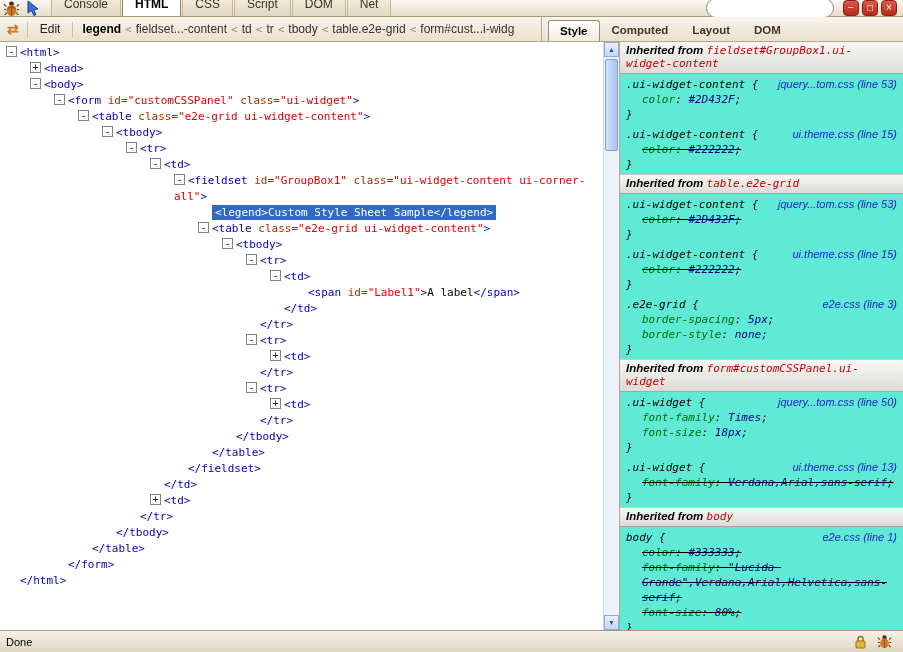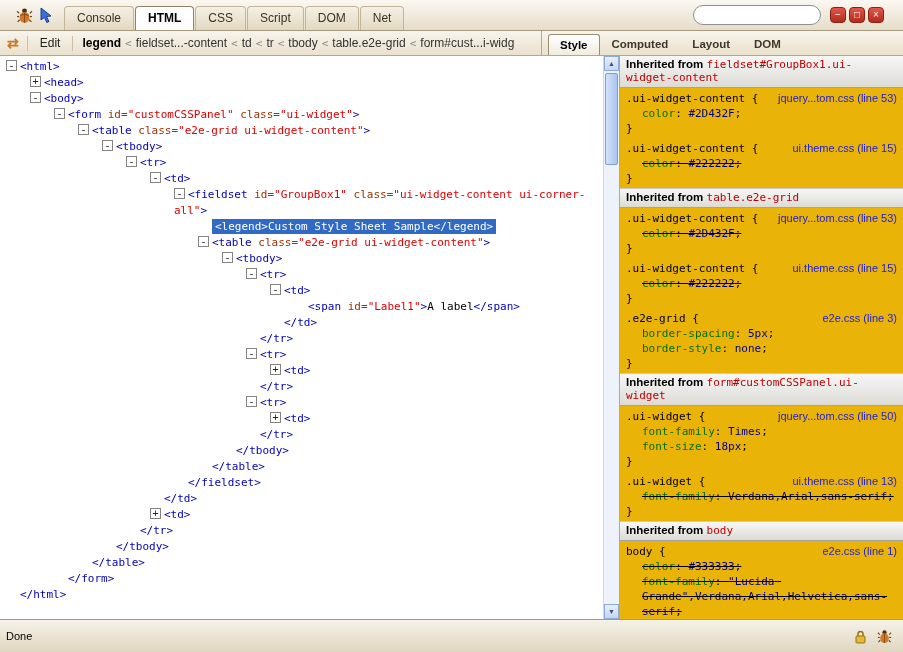--- a/index.html
+++ b/index.html
@@ -1,21 +1,21 @@
 <!DOCTYPE html>
 <html style="--selection-bg: #316ac5; --tag: #0000bb; --attr-name: #993300; --attr-value: #dd0000; --css-prop: #056e05; --css-value: #000080; --link: #2222cc; --header-ref: #c00000;"><head>
 <meta charset="utf-8">
 <style>
   * { box-sizing: border-box; margin: 0; padding: 0; }
   html, body { width: 903px; height: 652px; overflow: hidden; }
   body { font-family: "Liberation Sans", sans-serif; font-size: 12px; background: #fff; }
   .app { width: 903px; height: 652px; display: flex; flex-direction: column; background: #fff; }
 
   
-  .row1 { height: 31px; flex: none; display: flex; align-items: center; padding: 0 13px;
+  .row1 { height: 17px; flex: none; display: flex; align-items: center; padding: 0 0;
           background: linear-gradient(#fbf8f2, #e6ddc9); border-bottom: 1px solid #a89a7e; }
   .icon { display: inline-flex; align-items: center; justify-content: center; margin: 0 3px; }
   .tabs { display: flex; align-items: flex-end; align-self: flex-end; margin-left: 8px; height: 100%; }
   .tab { padding: 4px 12px 5px; font-size: 12px; color: #3a3222; border: 1px solid #c2b598;
          border-bottom: none; border-radius: 4px 4px 0 0; background: linear-gradient(#f5f0e5,#e3d9c2);
          margin-right: 1px; cursor: default; }
   .tab.active { background: #fff; font-weight: bold; color: #000; border-color: #8e8268; }
   .spacer { flex: 1; }
   .search { width: 128px; height: 20px; border: 1px solid #8f8f8f; border-radius: 10px;
             padding: 0 9px; font-size: 11px; outline: none; background: #fff; }
@@ -67,40 +67,40 @@
   .vscroll { position: absolute; top: 0; right: 0; bottom: 0; width: 16px; background: #eef2fa;
              border-left: 1px solid #cfd6e4; }
   .sb-btn { position: absolute; left: 0; right: 0; height: 15px; text-align: center;
             background: linear-gradient(#e9f0fc, #c5d5f0); border: 1px solid #8cabdc; color: #39518a;
             font-size: 7px; line-height: 13px; cursor: pointer; }
   .sb-btn.up { top: 0; } .sb-btn.down { bottom: 0; }
   .sb-thumb { position: absolute; left: 1px; right: 1px; top: 17px; height: 92px; border-radius: 2px;
               background: linear-gradient(90deg, #d3e2fc, #a9c4ee); border: 1px solid #7d9fd4; cursor: grab; }
 
   
-  .style-pane { flex: 1; overflow: hidden; background: #eab308; }
+  .style-pane { flex: 1; overflow: hidden; background: #5eead4; font-style: italic; }
   .sec-header { background: linear-gradient(#f7f7f6, #dcdbd6); border-top: 1px solid #c9c9c9;
                 border-bottom: 1px solid #a3a3a3; padding: 2px 6px 3px; font-size: 11.5px;
                 font-weight: bold; color: #000; }
   .style-pane .sec-header:first-child { border-top: none; }
   .sec-ref { font-family: "DejaVu Sans Mono", monospace; font-weight: normal; font-size: 11px;
              color: var(--header-ref, #c00000); cursor: pointer; }
   .rule { position: relative; padding: 3px 6px 2px; font-family: "DejaVu Sans Mono", monospace;
           font-size: 11px; line-height: 15px; color: #000; }
   .rule-src { position: absolute; top: 3px; right: 6px; font-family: "Liberation Sans", sans-serif;
               font-size: 11px; color: var(--link, #2222cc); cursor: pointer; white-space: nowrap; }
   .css-selline { color: #000; }
   .css-prop { padding-left: 16px; white-space: pre-wrap; cursor: default; }
   .css-prop.struck { text-decoration: line-through; }
   .css-name { color: var(--css-prop, #056e05); }
   .css-val  { color: var(--css-value, #000080); }
   .css-close { color: #000; }
 
   
-  .statusbar { height: 33px; flex: none; display: flex; align-items: center; padding: 0 6px;
+  .statusbar { height: 22px; flex: none; display: flex; align-items: center; padding: 0 6px;
                background: linear-gradient(#f6f2e9, #e0d6bf); border-top: 1px solid #a89a7e;
                font-size: 11px; color: #000; }
   .statusbar .icon { margin: 0 5px; }
 </style>
 </head>
 <body>
 
 <div class="app">
 
   <div class="row1">

